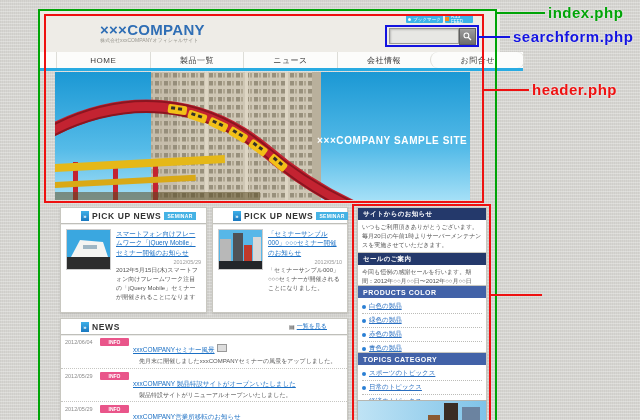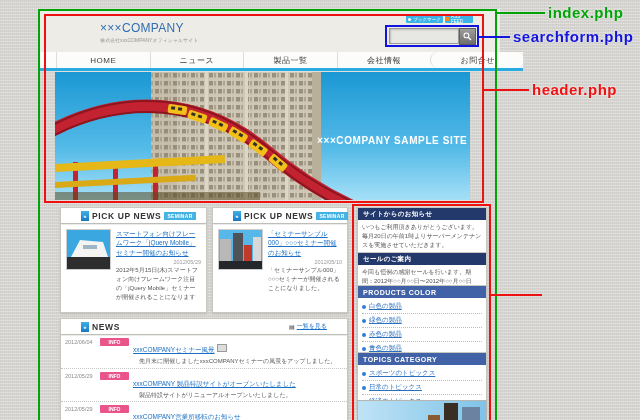--- a/index.html
+++ b/index.html
@@ -10,21 +10,21 @@
       repeating-linear-gradient(0deg, rgba(255,255,255,.28) 0 1px, rgba(0,0,0,0) 1px 3px),
       repeating-linear-gradient(90deg, rgba(0,0,0,.03) 0 1px, rgba(0,0,0,0) 1px 2px);
     font-family:"Liberation Sans", sans-serif;
   }
   .abs{position:absolute;}
   
   .band-header{left:38px;top:9px;width:462px;height:43px;background:#eeece7;}
   .band-nav{left:38px;top:52px;width:485px;height:16px;background:#fcfcfb;}
   .cyan-line{left:38px;top:68px;width:485px;height:3px;background:#29abe2;}
   
-  .logo{left:100px;top:21px;font-size:12px;font-weight:normal;color:#2f6eb5;letter-spacing:.3px;}
+  .logo{left:100px;top:21px;font-size:15px;font-weight:bold;color:#2f6eb5;letter-spacing:.3px;}
   .tagline{left:100px;top:37px;font-size:5px;color:#98968f;}
   
   .chip{height:8px;background:#3db4e8;border-radius:1px;color:#fff;font-size:4.5px;
         display:flex;align-items:center;justify-content:center;gap:2px;}
   .chip1{left:406px;top:15px;width:37px;}
   .chip2{left:445px;top:15px;width:28px;}
   .chip-dot{width:3px;height:3px;background:#fff;border-radius:50%;display:inline-block;}
   .chip-rss{width:4px;height:4px;background:#f08c1e;display:inline-block;}
   
   .search-input{left:389px;top:28px;width:68px;height:14px;background:#e7e7e4;
@@ -115,22 +115,22 @@
   <div class="abs search-input"></div>
   <div class="abs search-btn">
     <svg width="9" height="9" viewBox="0 0 9 9">
       <circle cx="3.4" cy="3.4" r="2.4" fill="none" stroke="#fff" stroke-width="1.1"></circle>
       <line x1="5.2" y1="5.2" x2="8" y2="8" stroke="#fff" stroke-width="1.3"></line>
     </svg>
   </div>
 
   <div class="abs nav">
     <div class="nav-item">HOME</div>
+    <div class="nav-item">製品一覧</div>
     <div class="nav-item">ニュース</div>
-    <div class="nav-item">製品一覧</div>
     <div class="nav-item">会社情報</div>
     <div class="nav-item">お問合せ</div>
   </div>
 
   <div class="abs hero">
     <svg width="415" height="128" viewBox="0 0 415 128">
       <defs>
         <linearGradient id="sky" x1="0" y1="0" x2="0" y2="1">
           <stop offset="0" stop-color="#1b98d4"></stop>
             <stop offset=".6" stop-color="#55bbe8"></stop>

